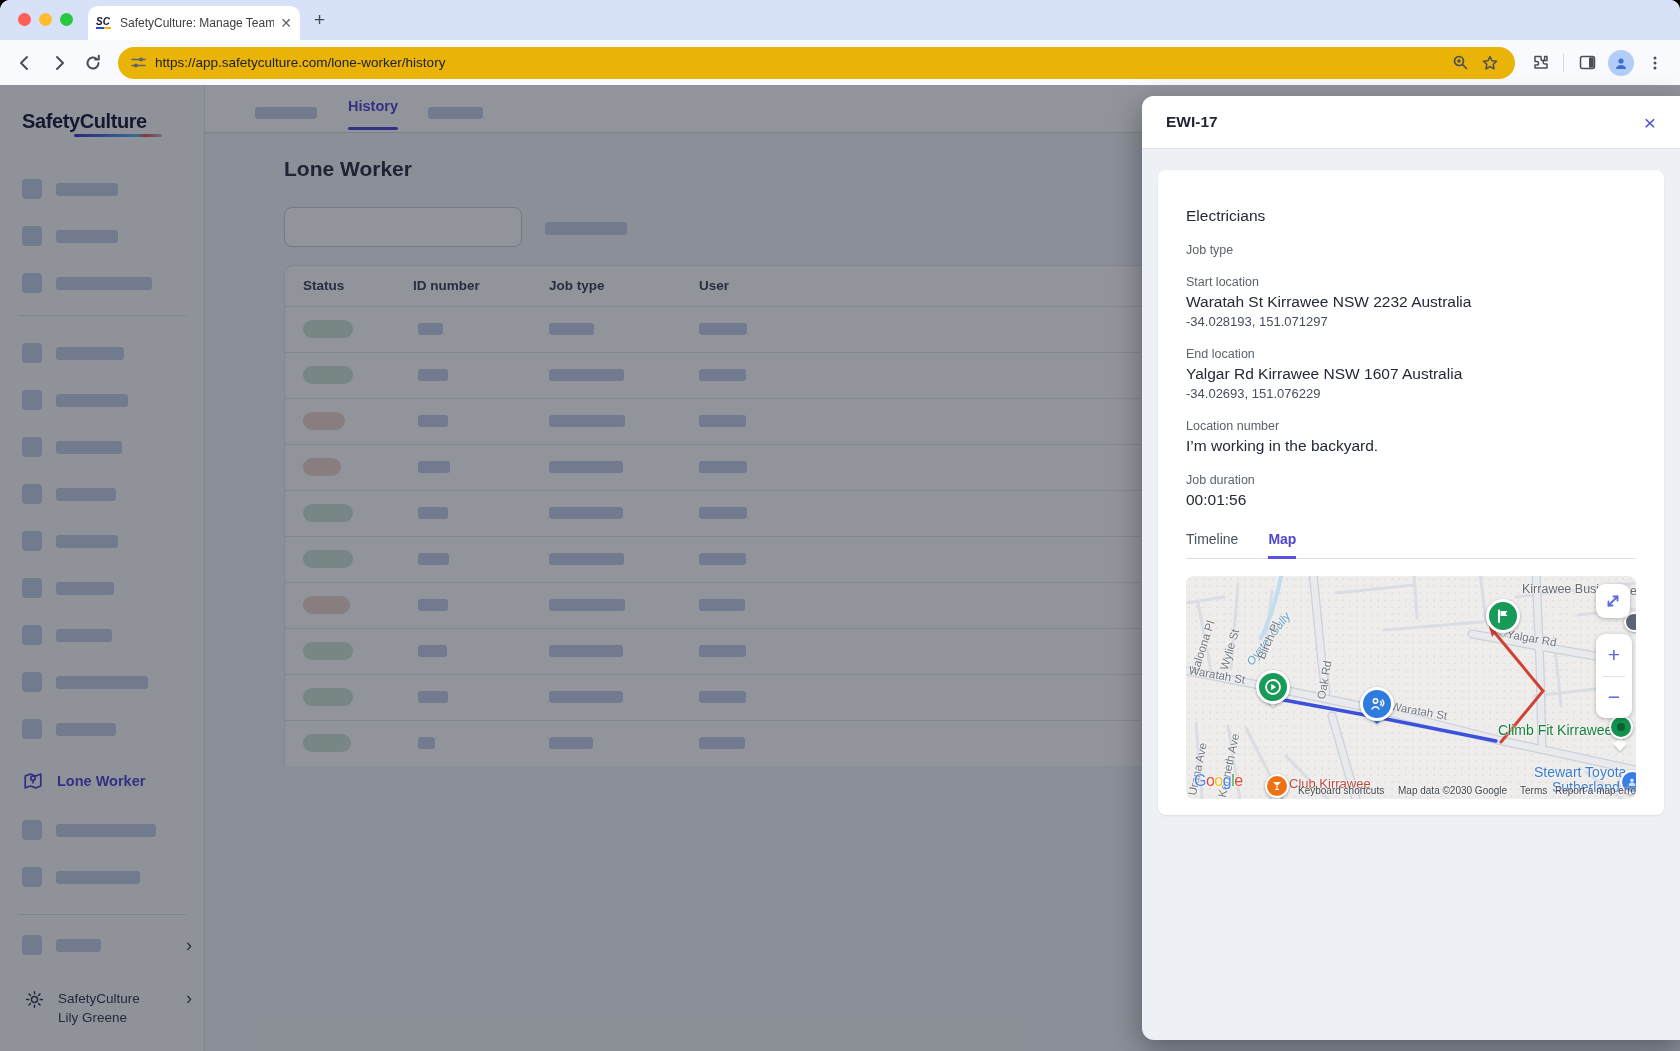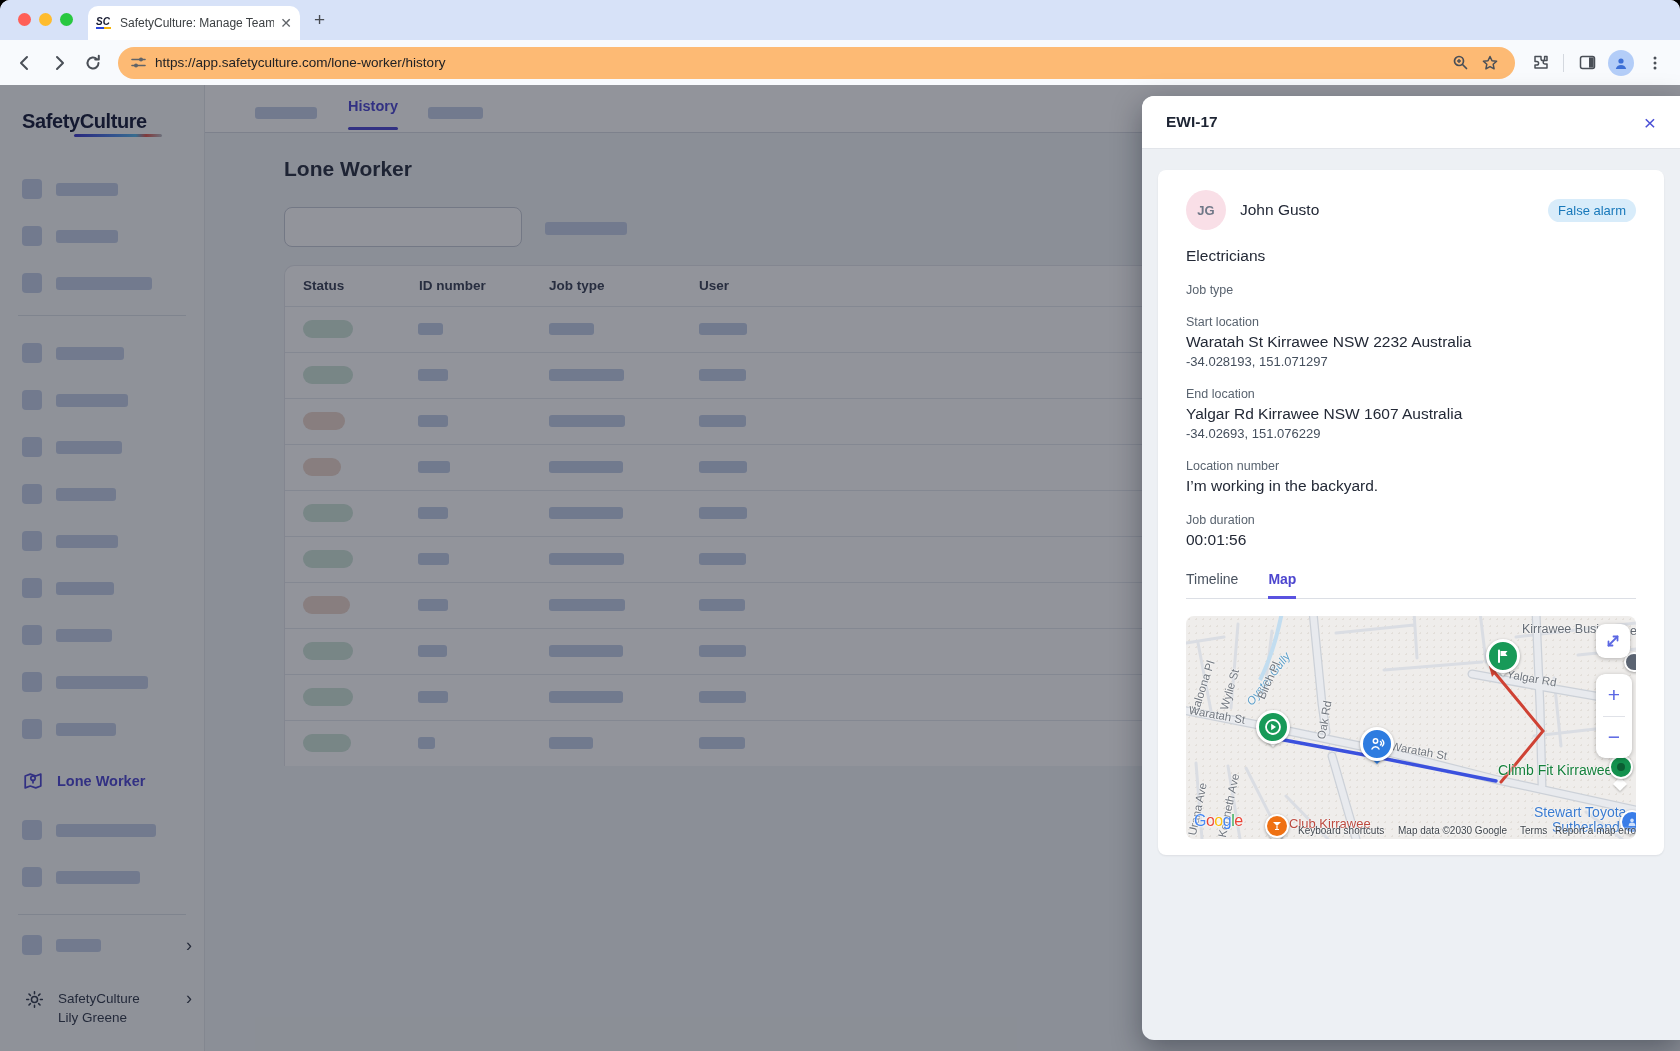--- a/index.html
+++ b/index.html
@@ -13,21 +13,21 @@
   .tab{position:absolute;left:88px;top:6px;width:212px;height:34px;background:#fff;border-radius:10px 10px 0 0;
     display:flex;align-items:center;padding:0 8px;box-sizing:border-box;}
   .favicon{width:17px;height:15px;font:italic 700 10px "Liberation Sans",sans-serif;color:#14182e;line-height:11px;flex:0 0 auto;}
   .favicon i{display:block;height:2px;width:15px;background:linear-gradient(90deg,#2b46d8 55%,#f5b50a 55%);}
   .tabtitle{font-size:12px;color:#3c4043;margin-left:7px;white-space:nowrap;overflow:hidden;flex:1;}
   .tabclose{color:#5f6368;font-size:14px;margin-left:6px;cursor:default;}
   .newtab{position:absolute;left:314px;top:9px;font-size:19px;color:#474b52;}
   
   .toolbar{height:45px;background:#f8fafd;display:flex;align-items:center;padding:0 10px;gap:4px;}
   .tbtn{width:30px;height:30px;display:flex;align-items:center;justify-content:center;color:#4a4f57;flex:0 0 auto;}
-  .urlbar{flex:1;height:32px;background:#fdba74;border-radius:16px;display:flex;align-items:center;
+  .urlbar{flex:1;height:32px;background:#eab308;border-radius:16px;display:flex;align-items:center;
     padding:0 10px 0 12px;margin:0 6px;min-width:0;}
   .urltext{font-size:13.5px;color:#202124;flex:1;white-space:nowrap;overflow:hidden;margin-left:8px;}
   .sep{width:1px;height:18px;background:#d4d8df;margin:0 4px;}
   .avatar-chrome{width:26px;height:26px;border-radius:50%;background:#b3cdf8;display:flex;align-items:center;justify-content:center;}
   svg.ic{display:block}
   
   .content{position:relative;height:966px;background:#f3f5f7;display:flex;}
   .scrim{position:absolute;inset:0;background:rgba(17,22,36,.46);z-index:5;}
   
   .sidebar{width:205px;box-sizing:border-box;background:#fafbfc;border-right:1px solid #e4e7eb;
@@ -304,21 +304,21 @@
         <span class="tabskel" style="left:50px;width:62px"></span>
         <span class="htab" style="left:143px"><span>History</span><i></i></span>
         <span class="tabskel" style="left:223px;width:55px"></span>
       </div>
       <div class="h1">Lone Worker</div>
       <input class="search" type="text" style="">
       <span class="btnskel"></span>
       <div class="tcard">
         <div class="thead">
           <span class="th" style="left:18px">Status</span>
-          <span class="th" style="left:134px">ID number</span>
+          <span class="th" style="left:128px">ID number</span>
           <span class="th" style="left:264px">Job type</span>
           <span class="th" style="left:414px">User</span>
         </div>
         <div>
             <div class="trow">
               <span class="pill green" style="left:18px;width:50px"></span>
               <span class="cbar" style="left:133px;width:25px"></span>
               <span class="cbar" style="left:264px;width:45px"></span>
               <span class="cbar" style="left:414px;width:48px"></span>
             </div>
@@ -382,25 +382,20 @@
 
     <div class="scrim"></div>
 
     <aside class="panel">
       <div class="phead">
         <span class="ptitle">EWI-17</span>
         <span class="pclose">×</span>
       </div>
       <div class="pbody">
         <div class="card">
-          <div class="person">
-            <span class="avatar">JG</span>
-            <span class="pname">John Gusto</span>
-            <span class="badge">False alarm</span>
-          </div>
           <div class="f">
             <div class="val">Electricians</div>
           </div>
           <div class="f">
             <div class="lbl">Job type</div>
           </div>
           <div class="f">
             <div class="lbl">Start location</div>
             <div class="val">Waratah St Kirrawee NSW 2232 Australia</div>
             <div class="sub">-34.028193, 151.071297</div>

